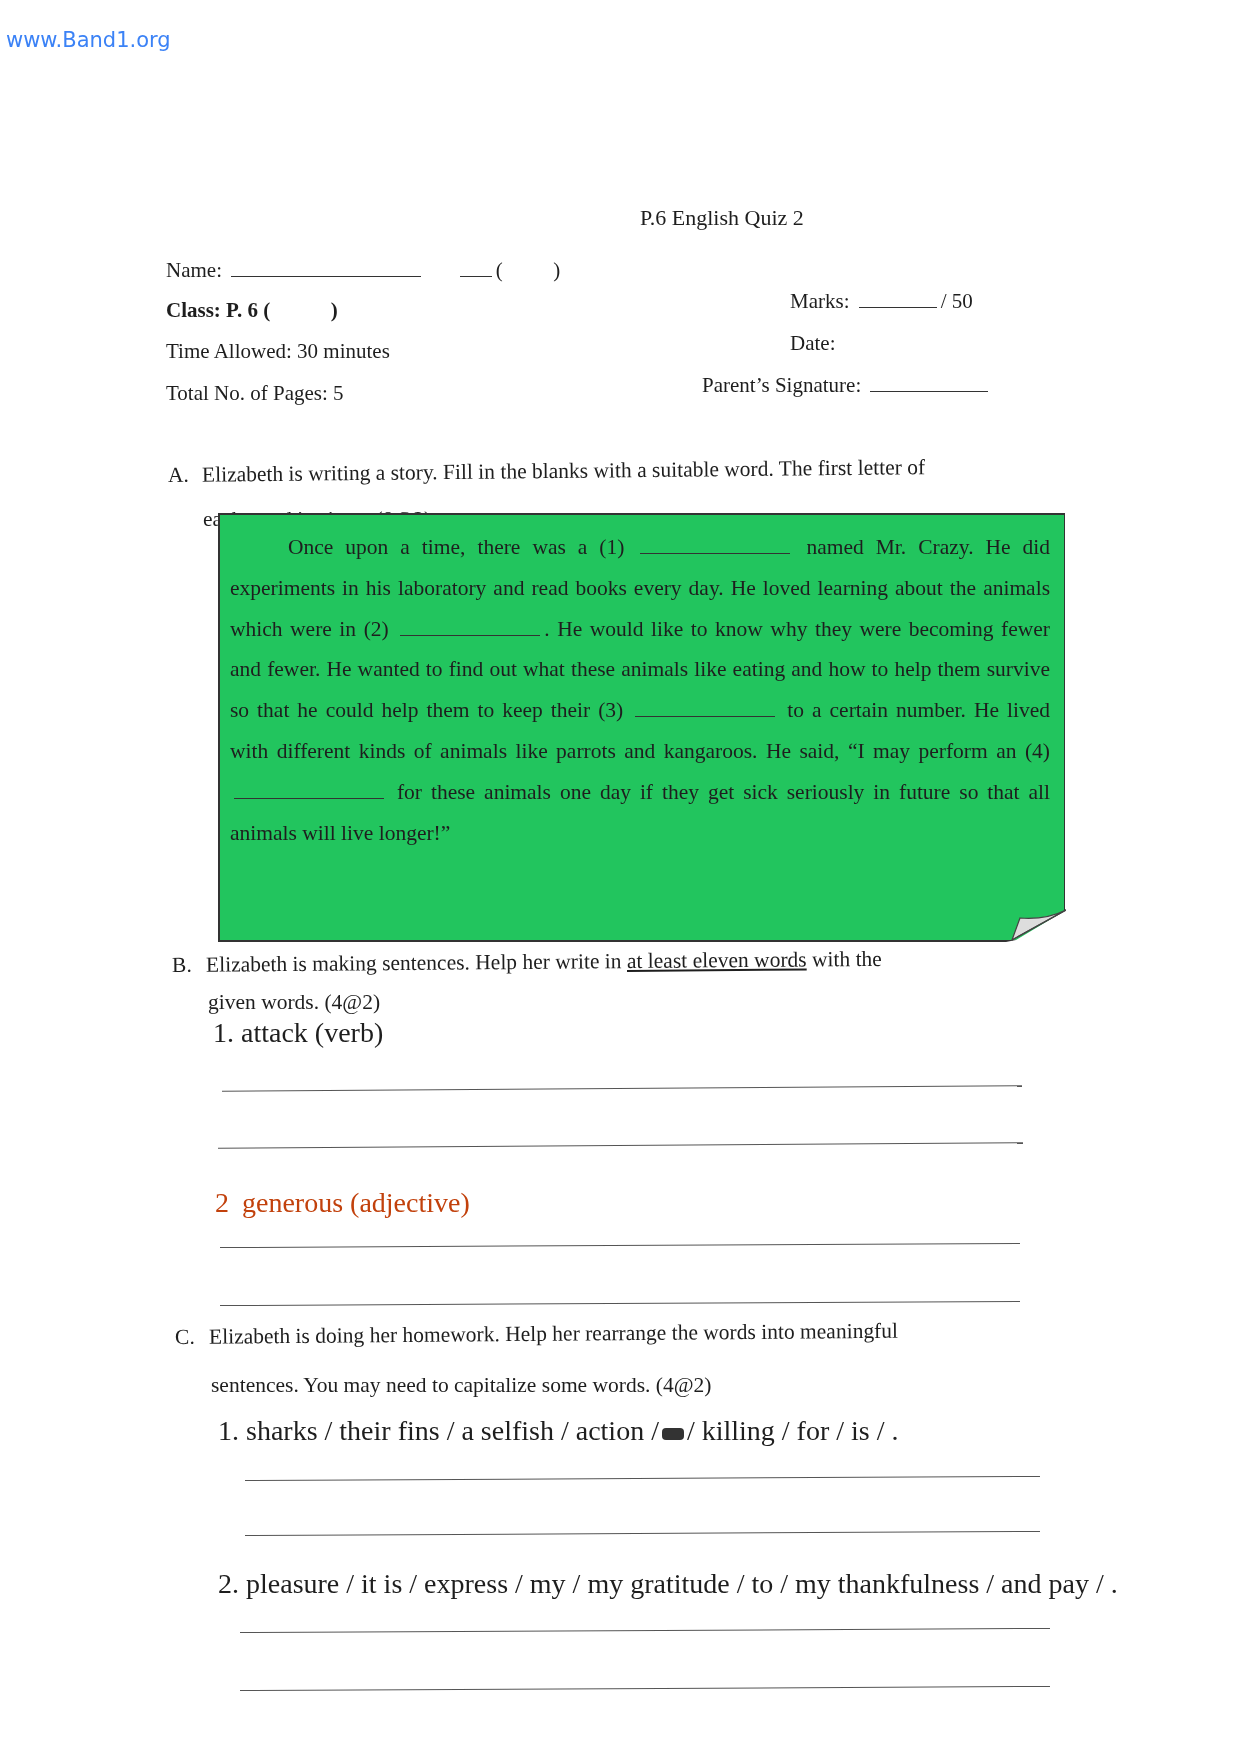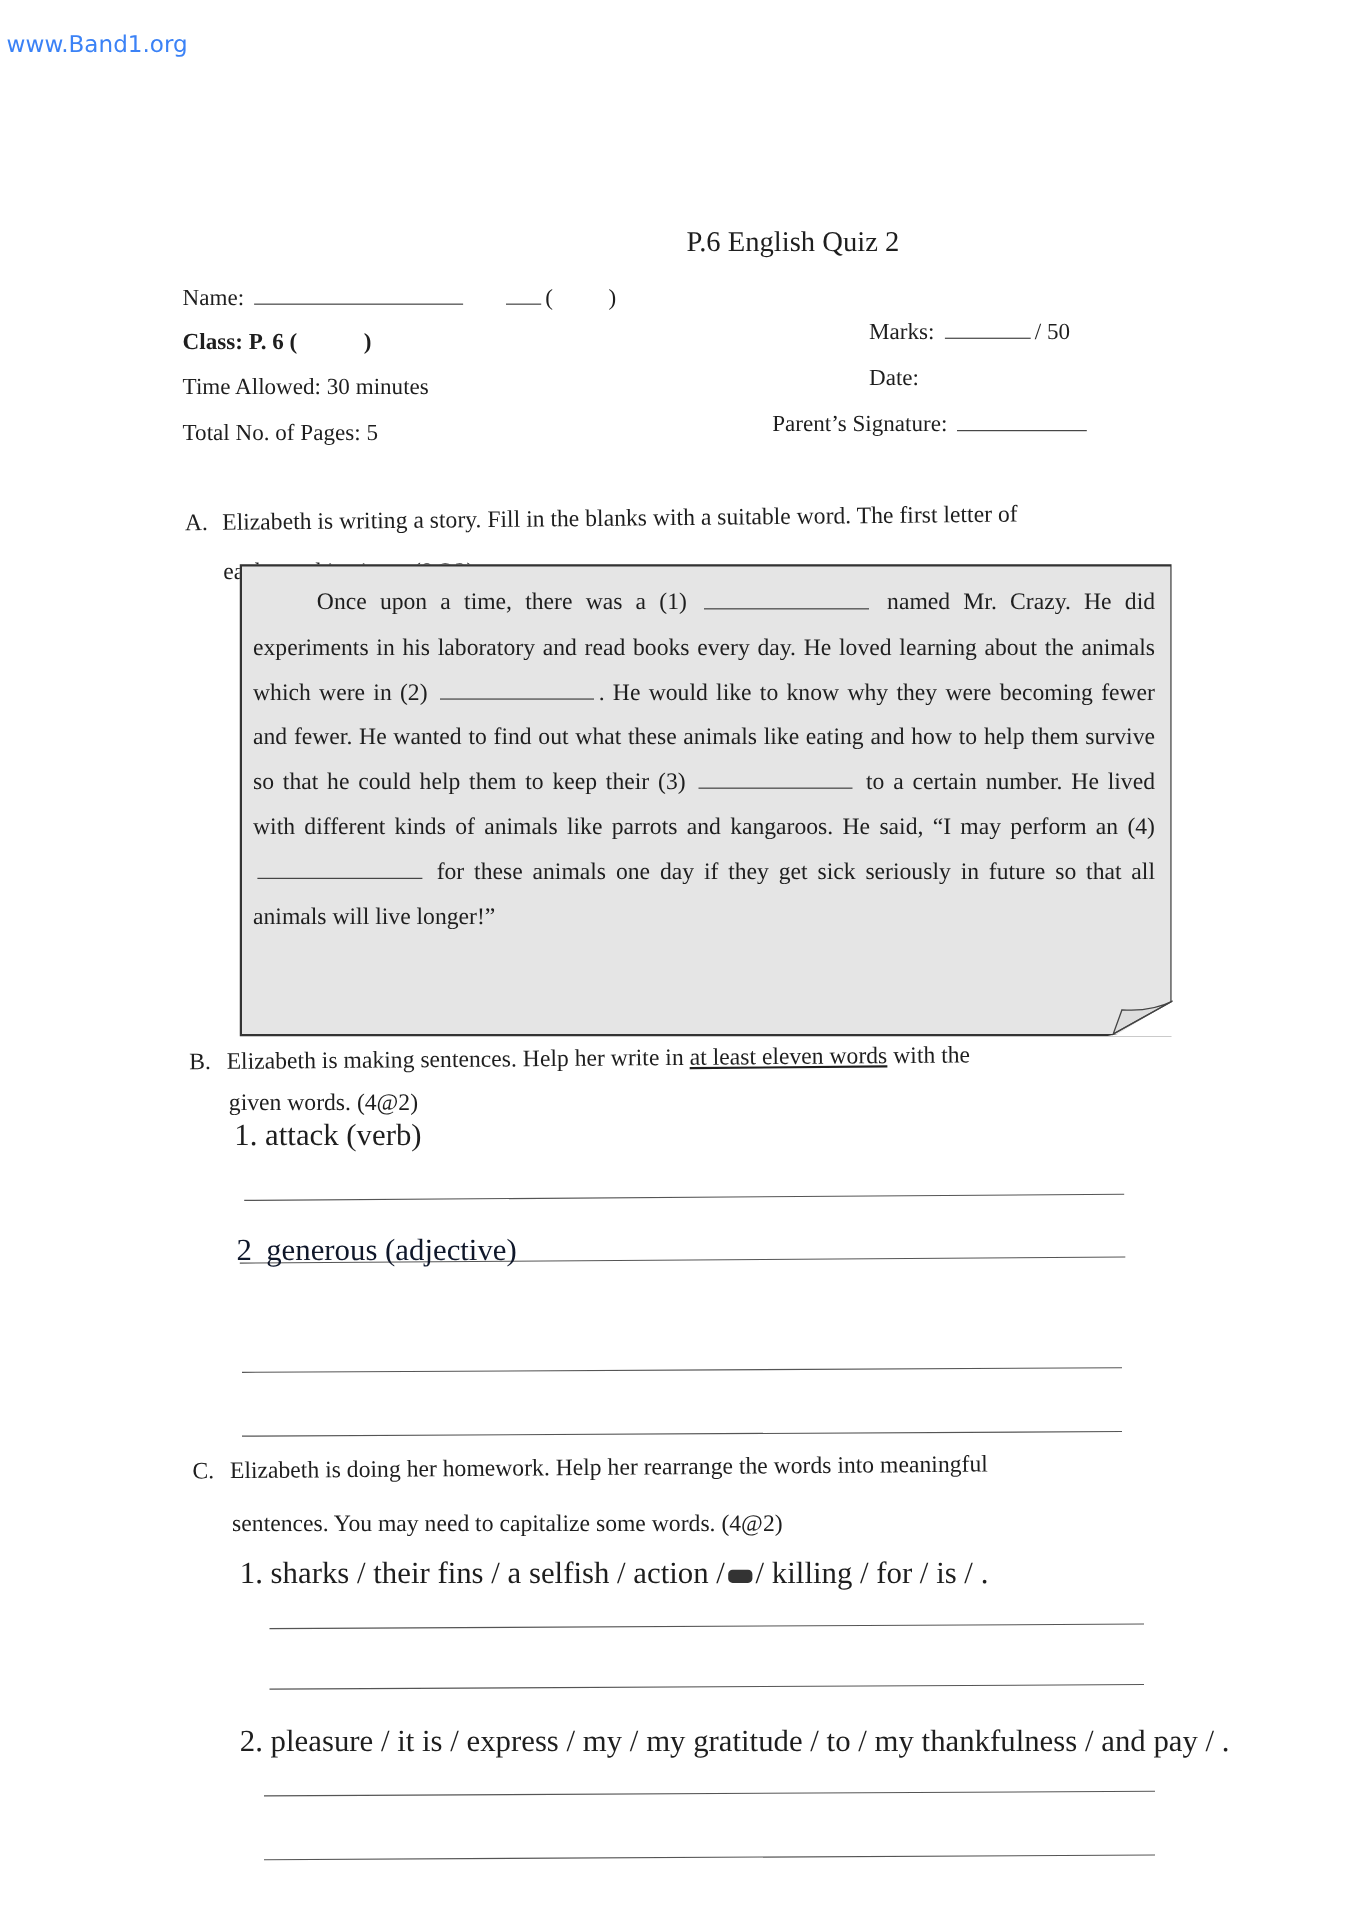--- a/index.html
+++ b/index.html
@@ -7,33 +7,33 @@
       width: 1240px; height: 1754px; position: relative; overflow: hidden;
       font-family: "Liberation Serif", "DejaVu Serif", serif;
       color: #1e1e1e;
     }
     .watermark {
       position: absolute; left: 6px; top: 28px;
       font-family: "DejaVu Sans", "Liberation Sans", sans-serif;
       font-size: 21px; color: #3b82f6;
     }
     .title {
-      position: absolute; left: 624px; top: 205px; font-size: 26px;
+      position: absolute; left: 640px; top: 205px; font-size: 22px;
     }
     .hdr { position: absolute; font-size: 21px; }
     .blank {
       display: inline-block; border-bottom: 1.3px solid #333;
       vertical-align: baseline; height: 1px; margin: 0 4px;
     }
     .sec { position: absolute; font-size: 21.5px; line-height: 1.15; }
     .sec .letter { display: inline-block; width: 34px; }
     .story-box {
       position: absolute; left: 218px; top: 513px; width: 844px; height: 425px;
       border: 2px solid #333; border-right-width: 1.5px;
-      background: #e5e5e5;
+      background: #22c55e;
     }
     .story {
       position: absolute; left: 10px; top: 12px; width: 820px;
       font-size: 21.5px; line-height: 40.8px; text-align: justify;
       text-indent: 58px;
     }
     .story .blank { width: 150px; }
     .curl {
       position: absolute; right: -2px; bottom: -2px; width: 60px; height: 36px;
     }
@@ -110,21 +110,21 @@
 </div>
 <div class="sec" style="left:208px; top:990px;">given words. (4@2)</div>
 
 <div class="item" style="left:213px; top:1017px;">
   <span>1.</span>
   <span>attack (verb)</span>
 </div>
 <div class="ans-line" style="left:222px; top:1088px; width:800px; transform:rotate(-0.4deg);"></div>
 <div class="ans-line" style="left:218px; top:1145px; width:805px; transform:rotate(-0.4deg);"></div>
 
-<div class="item" style="left:215px; top:1121px; color:#0f172a;">
+<div class="item" style="left:215px; top:1187px; color:#c2410c;">
   <span>2</span>
   <span style="margin-left:6px;">generous (adjective)</span>
 </div>
 <div class="ans-line" style="left:220px; top:1245px; width:800px; transform:rotate(-0.3deg);"></div>
 <div class="ans-line" style="left:220px; top:1303px; width:800px; transform:rotate(-0.3deg);"></div>
 
 <div class="sec" style="left:175px; top:1325px; transform:rotate(-0.5deg); transform-origin:left;">
   <span class="letter">C.</span><span>Elizabeth is doing her homework. Help her rearrange the words into meaningful</span>
 </div>
 <div class="sec" style="left:211px; top:1373px;">sentences. You may need to capitalize some words. (4@2)</div>

